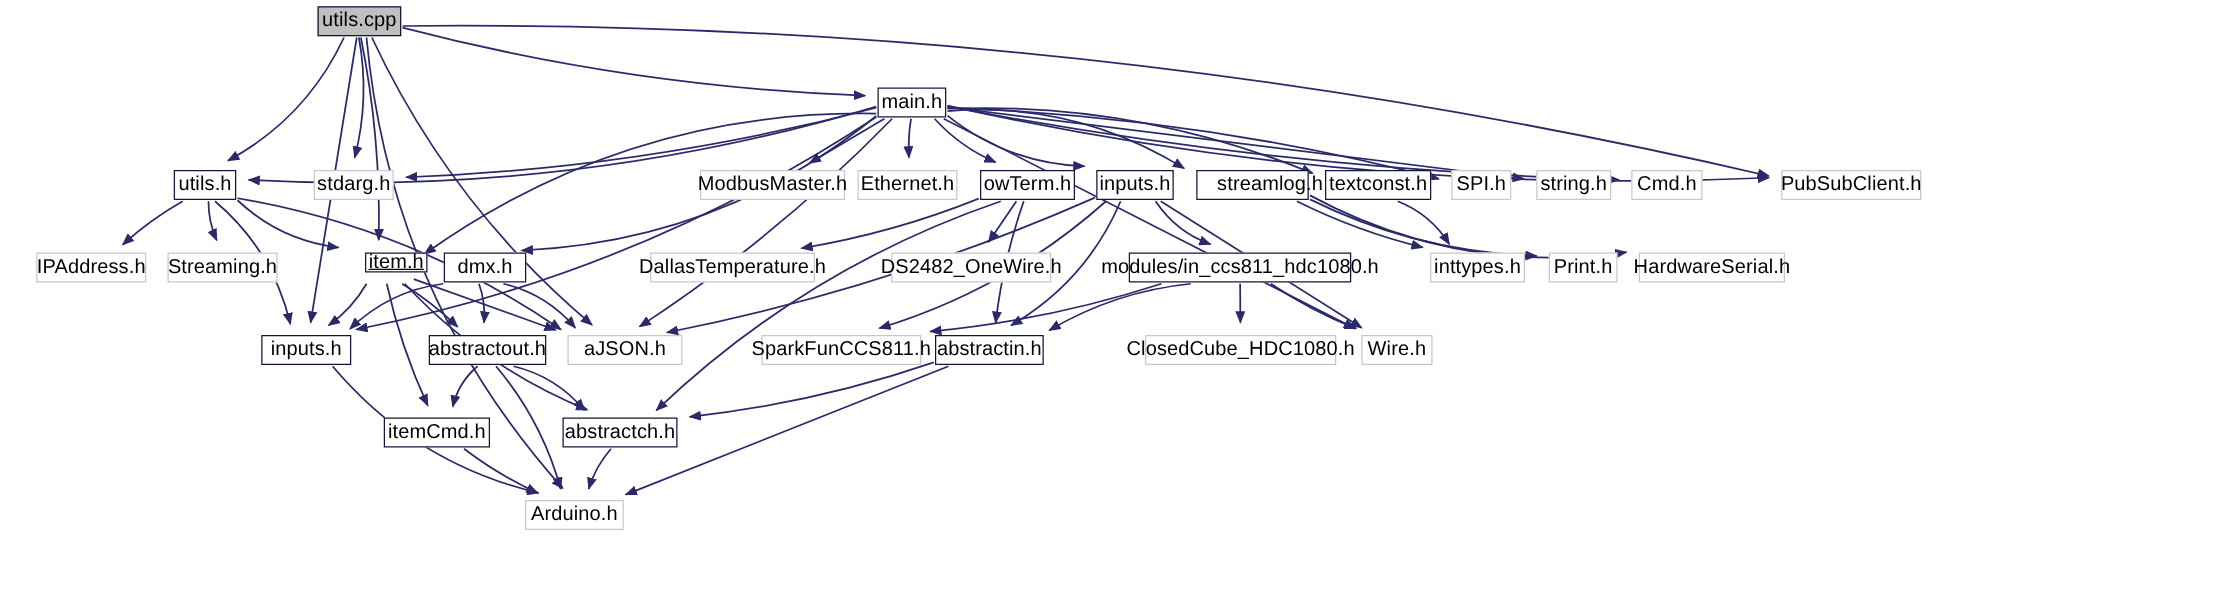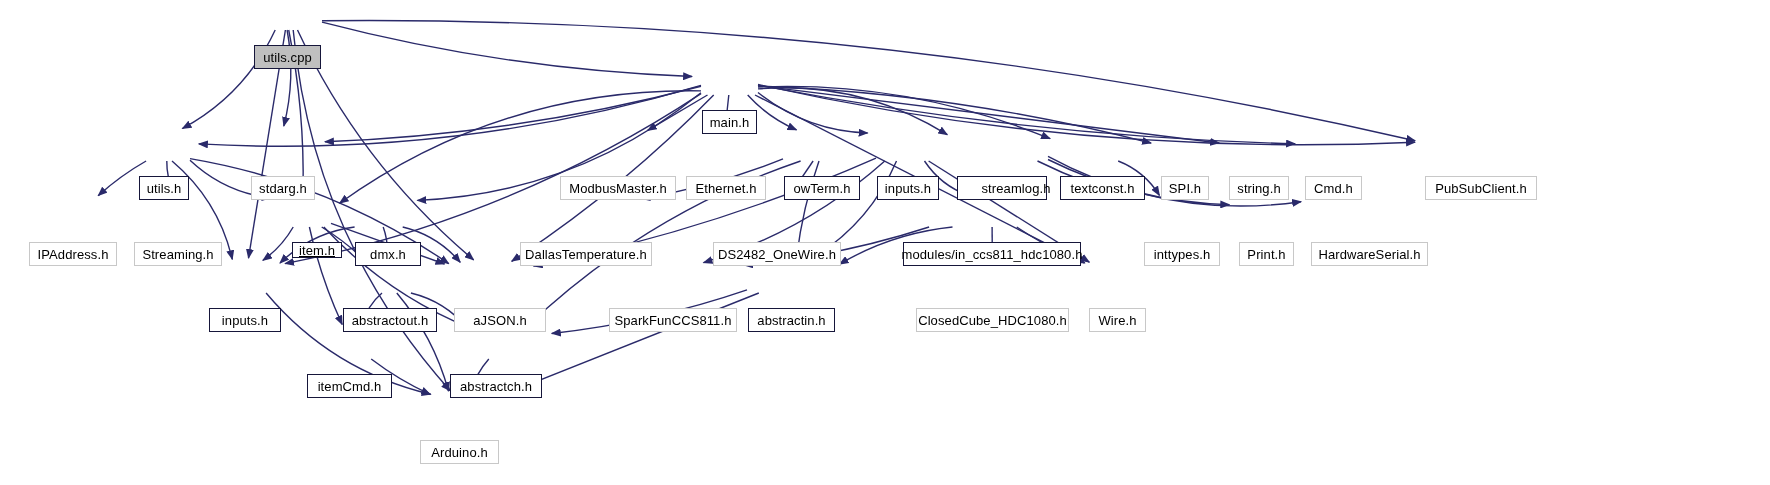--- a/index.html
+++ b/index.html
@@ -1,21 +1,21 @@
 <!DOCTYPE html>
 <html><head>
 <meta charset="utf-8">
 <style>
   html,body{margin:0;padding:0;background:#ffffff;}
   #canvas{position:relative;width:1770px;height:485px;overflow:hidden;
           font-family:"Liberation Sans","DejaVu Sans",sans-serif;background:#fff;}
   #edges{position:absolute;left:0;top:0;width:1770px;height:485px;}
   .node{position:absolute;box-sizing:border-box;display:flex;align-items:center;
         justify-content:center;background:#ffffff;white-space:nowrap;
-        font-size:13px;color:#000;letter-spacing:0.1px;margin-top:40px;}
+        font-size:16px;color:#000;letter-spacing:0.1px;}
   .node.ext{border:1px solid #c8c8c8;}
   .node.doc{border:1.6px solid #16163a;}
   .node.root{border:1.6px solid #16163a;background:#bfbfbf;}
 </style>
 </head>
 <body>
 
 <div id="canvas">
   <svg id="edges" viewBox="0 0 1770 485" xmlns="http://www.w3.org/2000/svg">
     <defs>

